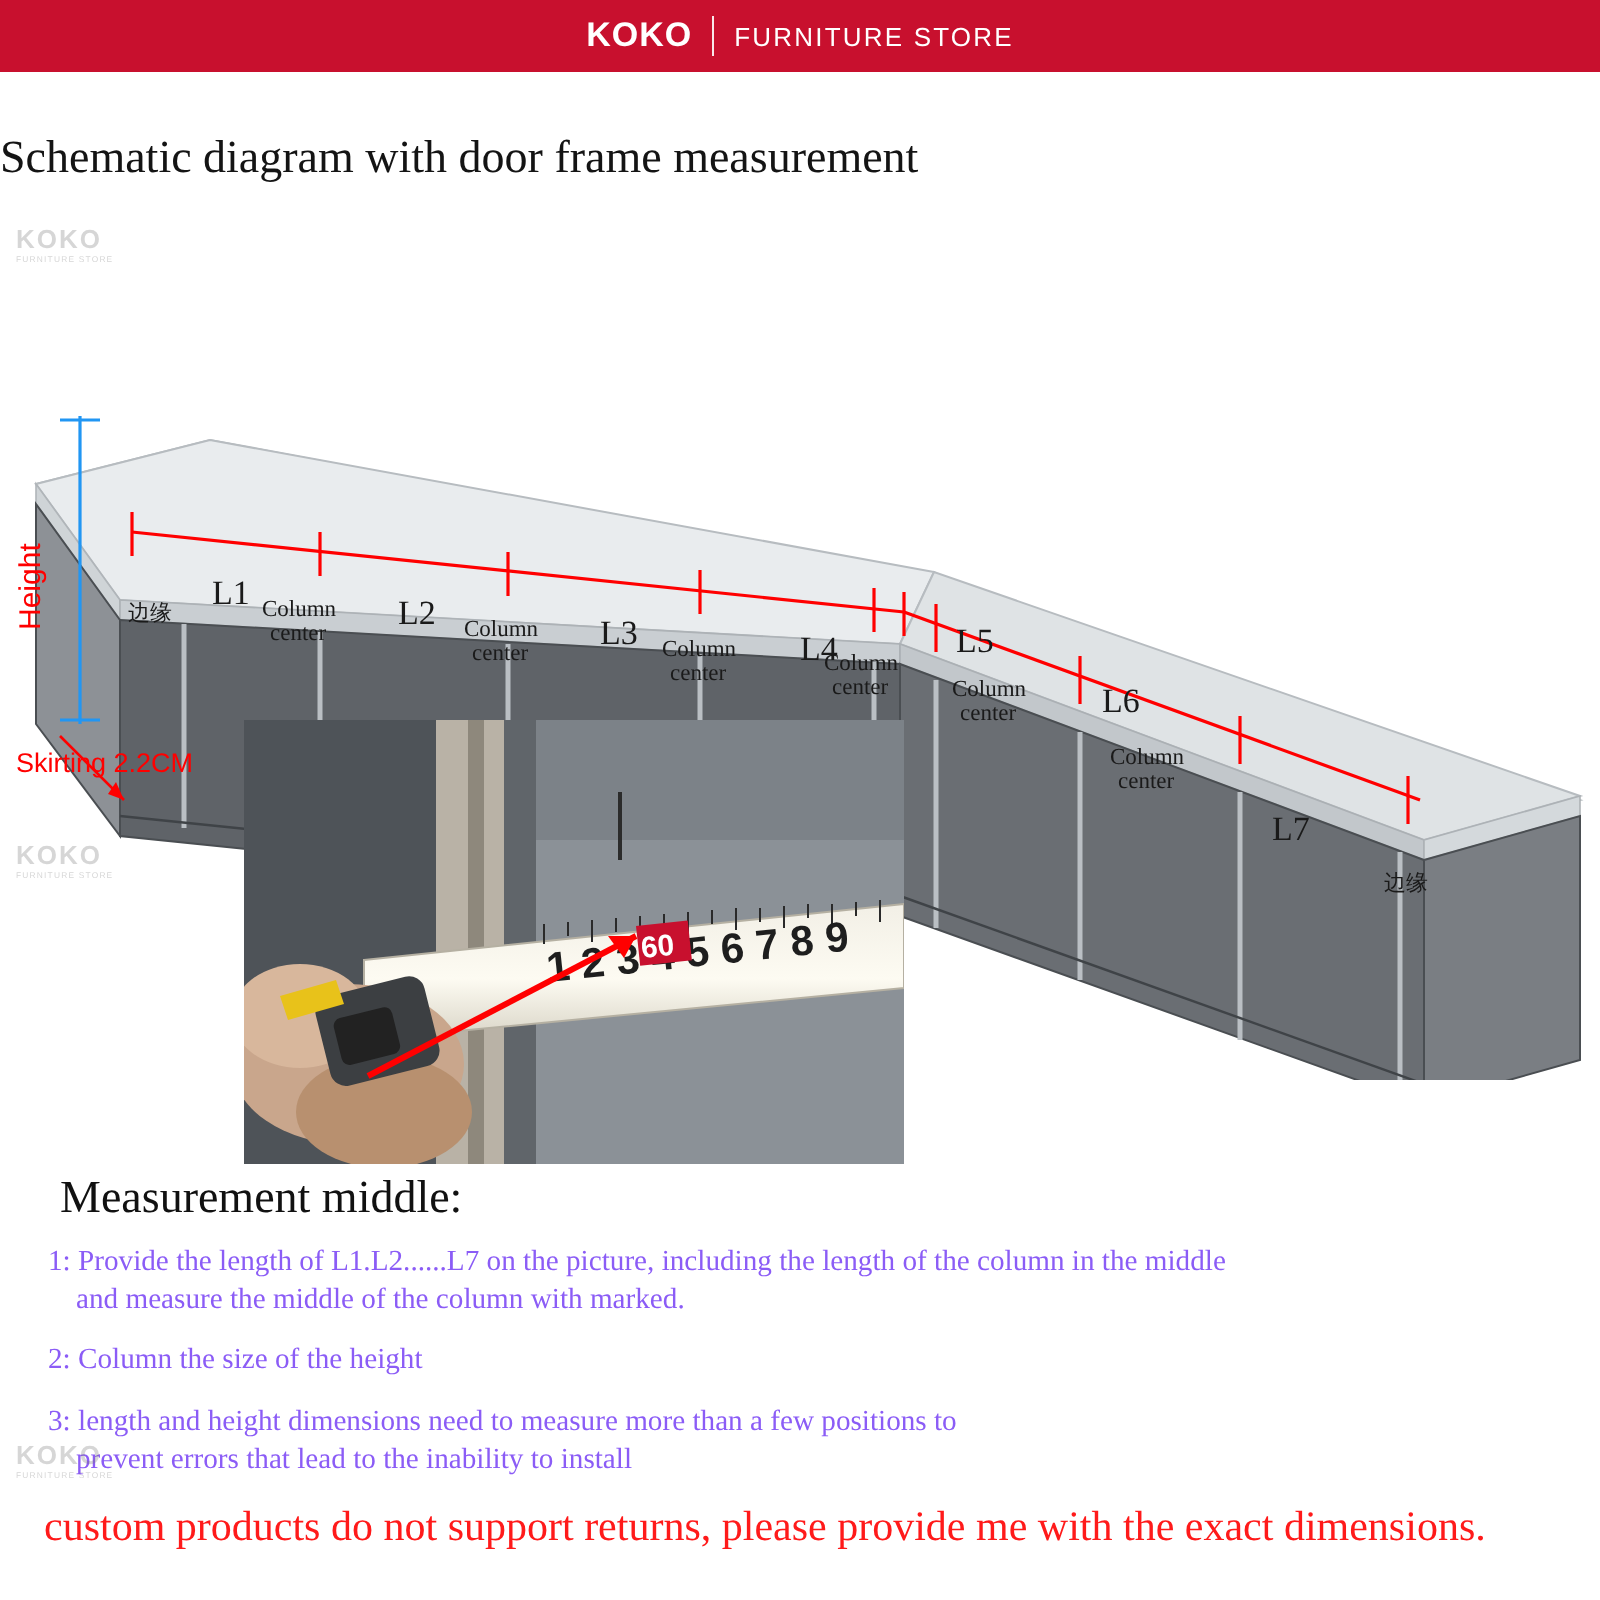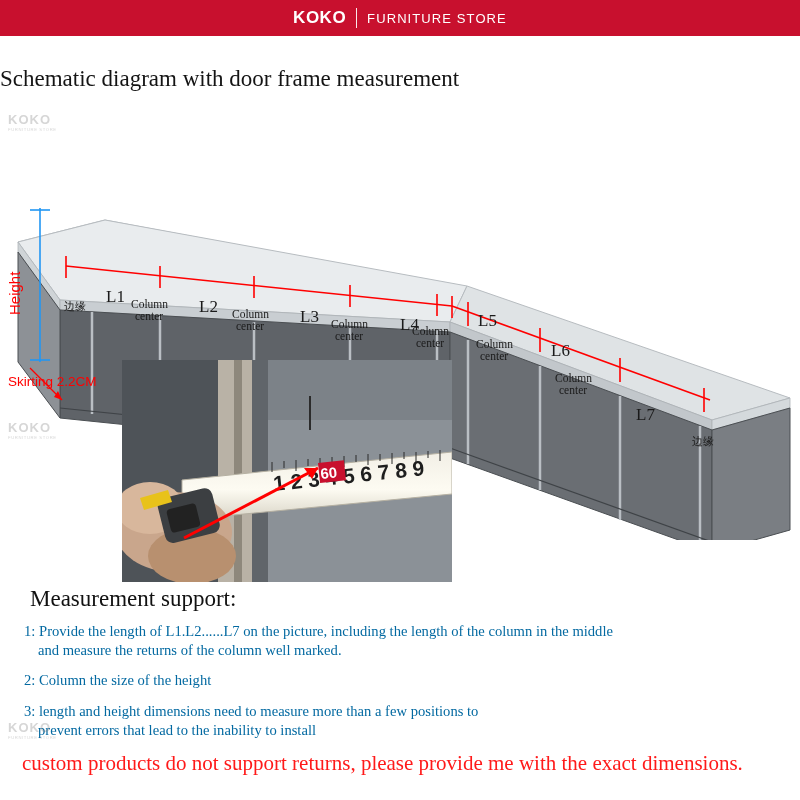--- a/index.html
+++ b/index.html
@@ -90,21 +90,21 @@
     width: 800px;
   }
   #mm-title {
     font-size: 23px;
     color: #111;
     margin: 0 0 10px 30px;
     font-family: "Liberation Serif", serif;
   }
   .step {
     font-size: 14.6px;
-    color: #0369a1;
+    color: #8b5cf6;
     margin: 0 0 12px 0;
     padding: 0 18px 0 24px;
     line-height: 1.28;
     font-family: "Liberation Serif", serif;
   }
   .step .cont { display: block; padding-left: 14px; }
   #notice {
     font-size: 21px;
     color: #ff1a1a;
     padding: 0 10px 0 22px;
@@ -319,26 +319,26 @@
     <g>
       <line x1="62" y1="178" x2="196" y2="108" stroke="#ff0000" stroke-width="3"></line>
       <polygon points="196,108 182,108 190,119" fill="#ff0000"></polygon>
     </g>
 
     <line x1="188" y1="36" x2="188" y2="70" stroke="#2b2b2b" stroke-width="2"></line>
   </svg>
 </div>
 
 <div id="textblock">
-  <div id="mm-title">Measurement support:</div>
+  <div id="mm-title">Measurement middle:</div>
 
   <p class="step">
     <span>1:</span>
     <span>Provide the length of L1.L2......L7 on the picture, including the length of the column in the middle</span>
-    <span class="cont">and measure the returns of the column well marked.</span>
+    <span class="cont">and measure the middle of the column with marked.</span>
   </p>
 
   <p class="step">
     <span>2:</span>
     <span>Column the size of the height</span>
   </p>
 
   <p class="step">
     <span>3:</span>
     <span>length and height dimensions need to measure more than a few positions to</span>

